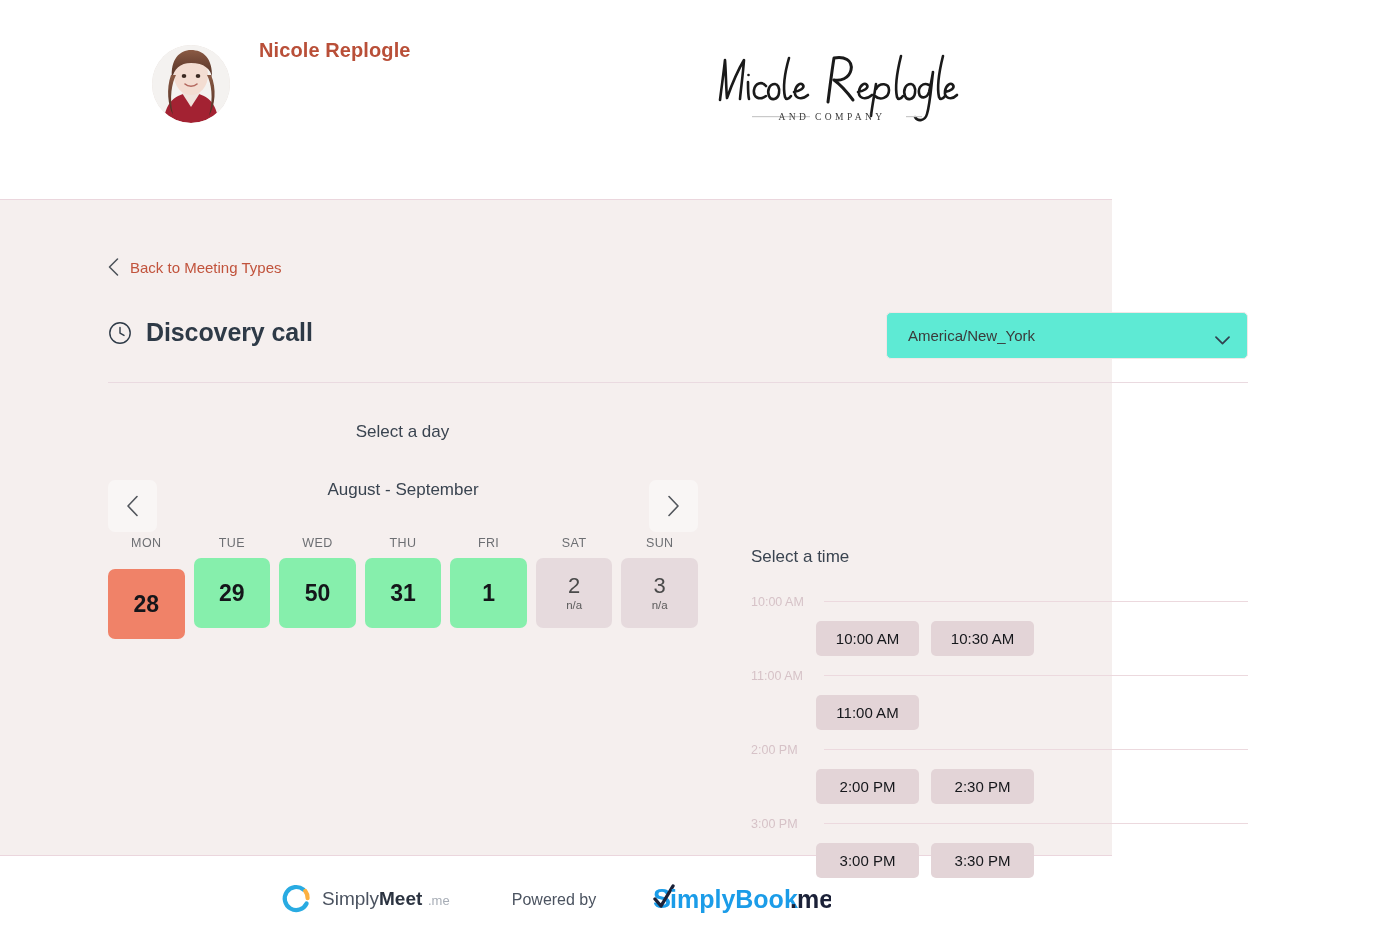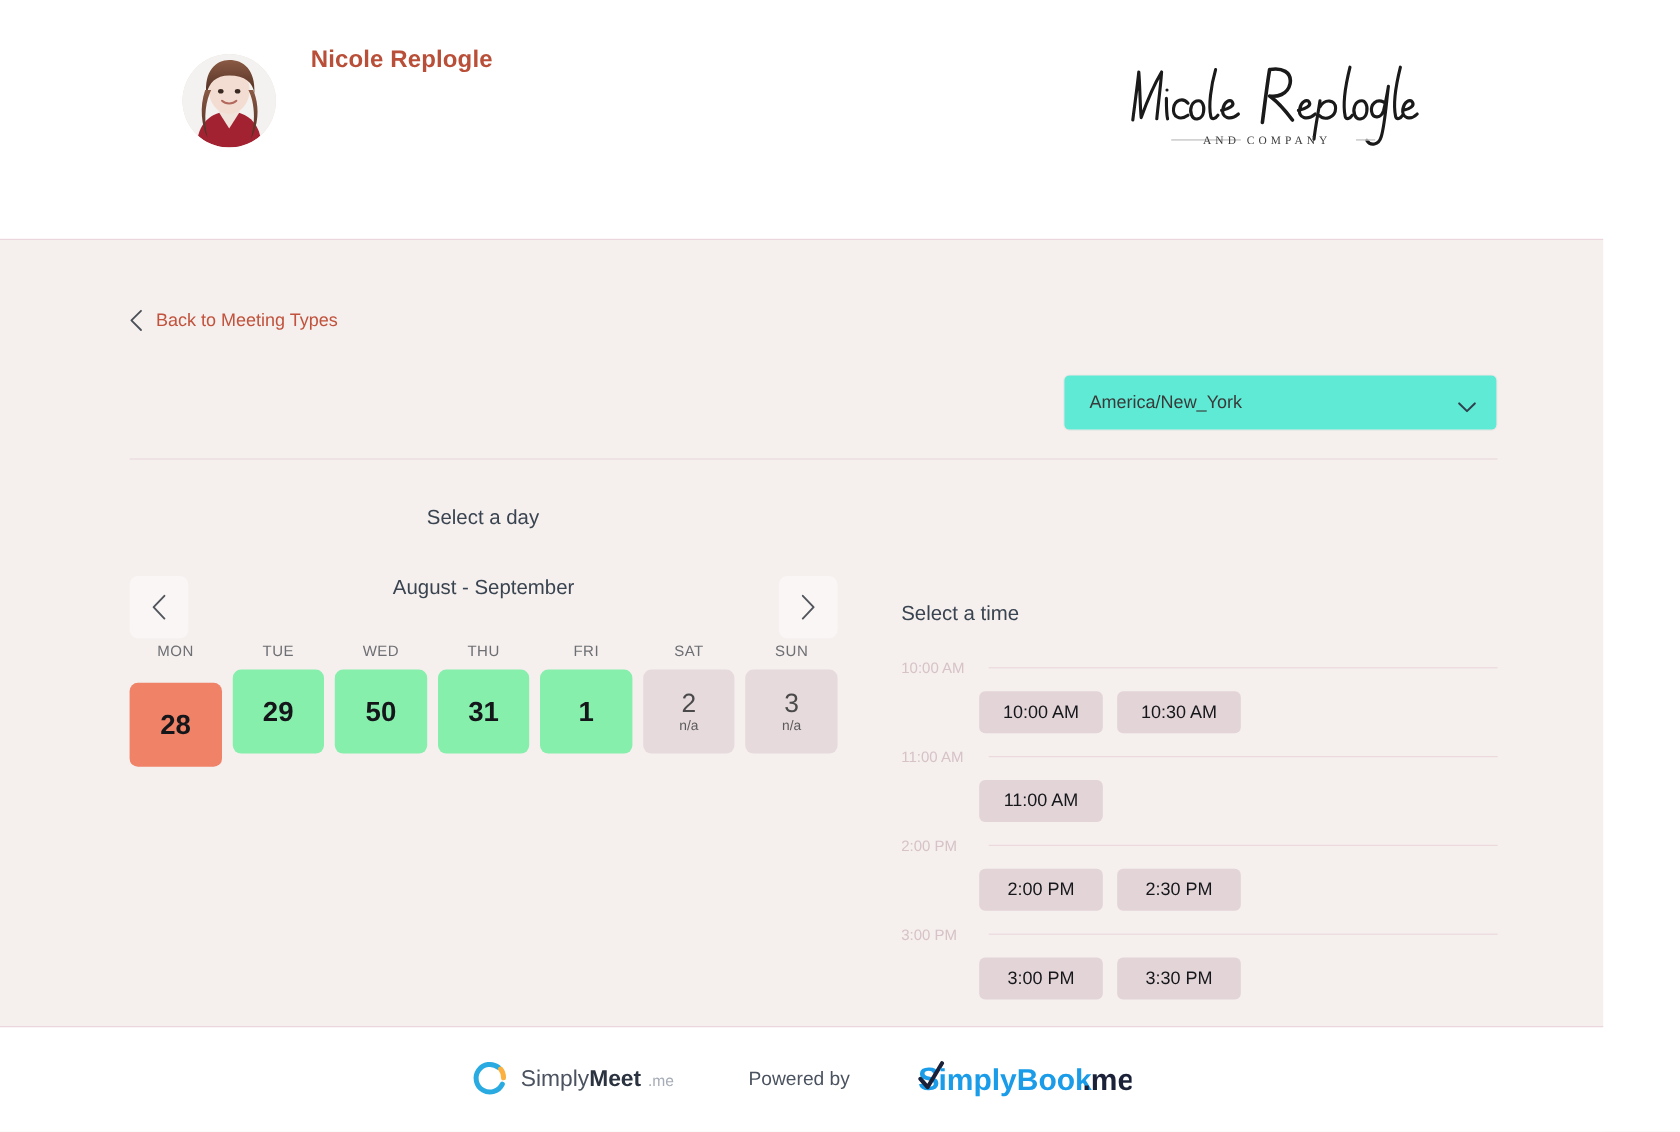--- a/index.html
+++ b/index.html
@@ -11,21 +11,21 @@
   }
 
   body {
     font-family: "Liberation Sans", sans-serif;
     background: #ffffff;
     color: #2e3a47;
     -webkit-font-smoothing: antialiased;
   }
 
   .page {
-    width: 1336px;
+    width: 1112px;
     height: 943px;
     position: relative;
     display: flex;
     flex-direction: column;
   }
 
   
   .site-header {
     height: 200px;
     background: #ffffff;
@@ -262,20 +262,21 @@
 
   
   .time-panel {
     position: absolute;
     left: 643px;
     top: 80px;
     width: 497px;
   }
   .time-heading {
     margin-bottom: 26px;
+    margin-top: 45px;
   }
   .hour-group { margin-bottom: 0; }
 
   .hour-rule-row {
     display: flex;
     align-items: center;
     gap: 10px;
     height: 17px;
   }
   .hour-label {
@@ -414,20 +415,29 @@
       <a class="back-link" href="#">
         <span class="back-chevron">
           <svg viewBox="0 0 11 18" xmlns="http://www.w3.org/2000/svg">
             <path d="M9.5 1 L1.5 9 L9.5 17" fill="none" stroke="#4a4f57" stroke-width="1.5" stroke-linecap="round" stroke-linejoin="round"></path>
           </svg>
         </span>
         <span>Back to Meeting Types</span>
       </a>
 
       <div class="meeting-head">
+        <div class="meeting-title-wrap">
+          <span class="clock-icon">
+            <svg viewBox="0 0 24 24" xmlns="http://www.w3.org/2000/svg">
+              <circle cx="12" cy="12" r="10.2" fill="none" stroke="#2e3a47" stroke-width="1.4"></circle>
+              <path d="M12 6.4 L12 12.2 L16 14.4" fill="none" stroke="#2e3a47" stroke-width="1.4" stroke-linecap="round" stroke-linejoin="round"></path>
+            </svg>
+          </span>
+          <h1 class="meeting-title">Discovery call</h1>
+        </div>
 
         <div class="tz-select">
           <span class="tz-value">America/New_York</span>
           <span class="tz-chevron">
             <svg viewBox="0 0 15 9" xmlns="http://www.w3.org/2000/svg">
               <path d="M1 1.2 L7.5 7.6 L14 1.2" fill="none" stroke="#31404f" stroke-width="1.7" stroke-linecap="round" stroke-linejoin="round"></path>
             </svg>
           </span>
         </div>
       </div>

